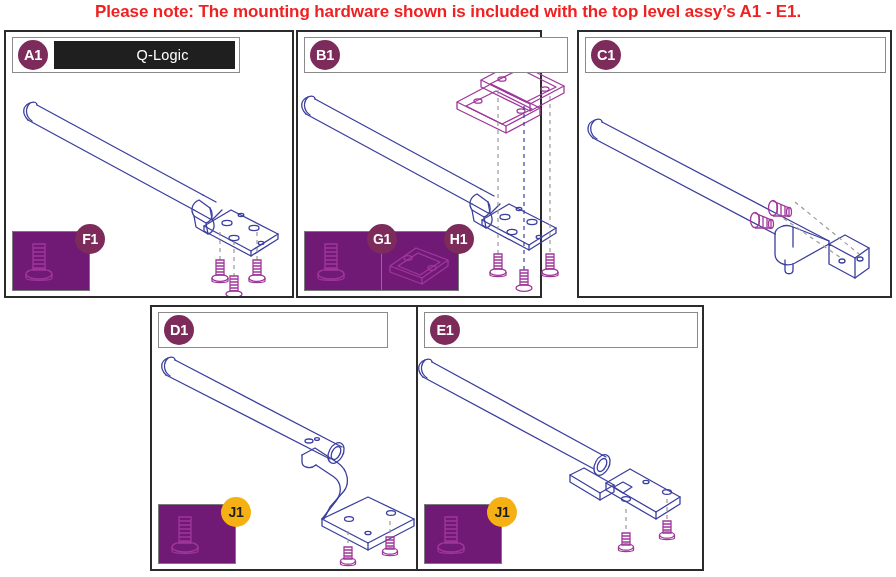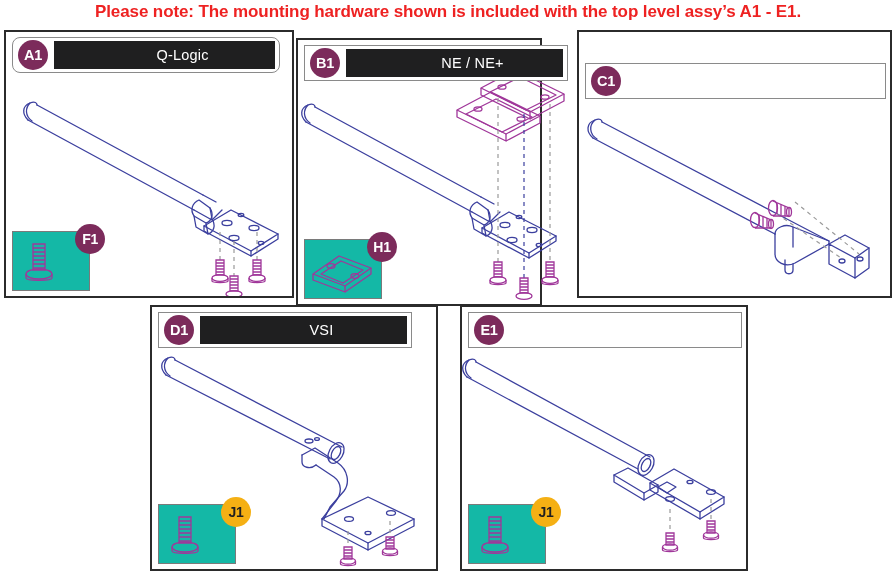--- a/index.html
+++ b/index.html
@@ -86,21 +86,21 @@
     bottom: 5px;
     display: flex;
     z-index: 4;
   }
   .hw-box {
     position: relative;
     box-sizing: border-box;
     width: 78px;
     height: 60px;
     border: 1.5px solid #7a7a7a;
-    background: #14b8a6;
+    background: #701a75;
     margin-right: -1.5px;
     text-decoration: underline;
   }
   .hw-badge {
     position: absolute;
     right: -16px;
     top: -8px;
     width: 30px;
     height: 30px;
     border-radius: 50%;
@@ -133,21 +133,21 @@
 
   svg { display: block; }
 </style>
 </head>
 <body>
 
 <div id="note">Please note: The mounting hardware shown is included with the top level assy’s A1 - E1.</div>
 
 <div class="panel" style="left:4px; top:30px; width:290px; height:268px;">
 
-  <div class="panel-header" style="width:268px;border-radius:8px;">
+  <div class="panel-header" style="width:228px;">
     <div class="badge">A1</div>
     <div class="title-bar">Q-Logic</div>
   </div>
 
   <div class="art">
     <svg width="288" height="264" viewBox="0 0 288 264">
       <g fill="none" stroke="#3b3f9e" stroke-width="1.3" stroke-linejoin="round" stroke-linecap="round">
 
         <path d="M22 88 L188 178"></path>
         <path d="M31 73 L197 163"></path>
@@ -207,25 +207,24 @@
             <path d="M14 12 L26 12 M14 16 L26 16 M14 20 L26 20 M14 24 L26 24 M14 28 L26 28 M14 32 L26 32"></path>
             <ellipse cx="20" cy="38" rx="13" ry="5"></ellipse>
             <path d="M7 38 L7 42 C7 45 33 45 33 42 L33 38"></path>
           </g>
         </svg>
       </div>
     </div>
   </div>
 </div>
 
-<div class="panel" style="left:296px; top:30px; width:246px; height:268px;margin-top:8px;">
+<div class="panel" style="left:296px; top:30px; width:246px; height:268px;">
 
   <div class="panel-header" style="width:264px;">
     <div class="badge">B1</div>
-    <div class="title-bar">NE / NE+</div>
   </div>
 
   <div class="art">
     <svg width="276" height="264" viewBox="0 0 276 264">
       <g fill="none" stroke="#3b3f9e" stroke-width="1.3" stroke-linejoin="round" stroke-linecap="round">
         <path d="M8 82 L174 172"></path>
         <path d="M17 67 L183 157"></path>
         <path d="M8 82 C2 76 2 68 10 65 C15 63 17 65 17 67"></path>
         <path d="M10 65 C5 70 5 78 12 83"></path>
         <path d="M174 172 L192 182 L202 172"></path>
@@ -281,40 +280,53 @@
         <path d="M248 222 L256 222 L256 237 L248 237 Z"></path>
         <path d="M248 225 L256 225 M248 228 L256 228 M248 231 L256 231 M248 234 L256 234"></path>
         <ellipse cx="252" cy="240" rx="8" ry="3.4"></ellipse>
         <path d="M244 240 L244 243 C244 245 260 245 260 243 L260 240"></path>
       </g>
     </svg>
   </div>
 
   <div class="hw-row">
     <div class="hw-box">
+      <div class="hw-badge">G1</div>
+      <div class="hw-art">
+        <svg width="52" height="52" viewBox="0 0 52 52">
+          <g fill="none" stroke="#a0379a" stroke-width="1.3">
+            <path d="M14 8 L26 8 L26 34 L14 34 Z"></path>
+            <path d="M14 12 L26 12 M14 16 L26 16 M14 20 L26 20 M14 24 L26 24 M14 28 L26 28 M14 32 L26 32"></path>
+            <ellipse cx="20" cy="38" rx="13" ry="5"></ellipse>
+            <path d="M7 38 L7 42 C7 45 33 45 33 42 L33 38"></path>
+          </g>
+        </svg>
+      </div>
+    </div>
+    <div class="hw-box">
       <div class="hw-badge">H1</div>
       <div class="hw-art" style="left:4px; top:12px;">
         <svg width="66" height="42" viewBox="0 0 66 42">
           <g fill="none" stroke="#a0379a" stroke-width="1.3" stroke-linejoin="round">
             <path d="M4 22 L30 4 L62 16 L36 34 Z"></path>
             <path d="M4 22 L4 28 L36 40 L36 34"></path>
             <path d="M36 40 L62 22 L62 16"></path>
             <path d="M12 22 L32 9 L54 18 L34 31 Z"></path>
             <ellipse cx="22" cy="14" rx="4" ry="2.3"></ellipse>
             <ellipse cx="46" cy="24" rx="4" ry="2.3"></ellipse>
           </g>
         </svg>
       </div>
     </div>
   </div>
 </div>
 
 <div class="panel" style="left:577px; top:30px; width:315px; height:268px;">
 
-  <div class="panel-header" style="width:301px;margin-top:26px;">
+  <div class="panel-header" style="width:301px;">
     <div class="badge">C1</div>
   </div>
 
   <div class="art">
     <svg width="313" height="264" viewBox="0 0 313 264">
       <g fill="none" stroke="#3b3f9e" stroke-width="1.3" stroke-linejoin="round" stroke-linecap="round">
 
         <path d="M14 106 L196 202"></path>
         <path d="M23 90 L206 186"></path>
         <path d="M14 106 C7 100 7 91 16 88 C21 86 23 88 23 90"></path>
@@ -350,23 +362,22 @@
         <path d="M198 171 L198 182 M202 172 L202 183 M206 174 L206 184"></path>
         <ellipse cx="210" cy="180" rx="2.5" ry="4.5"></ellipse>
       </g>
     </svg>
   </div>
 
 </div>
 
 <div class="panel" style="left:150px; top:305px; width:288px; height:266px;">
 
-  <div class="panel-header" style="width:254px;">
+  <div class="panel-header" style="width:230px;">
     <div class="badge">D1</div>
-    <div class="title-bar">VSI</div>
   </div>
 
   <div class="art">
     <svg width="286" height="262" viewBox="0 0 286 262">
       <g fill="none" stroke="#3b3f9e" stroke-width="1.3" stroke-linejoin="round" stroke-linecap="round">
 
         <path d="M14 68 L178 152"></path>
         <path d="M23 53 L190 140"></path>
         <path d="M14 68 C8 62 8 54 16 51 C21 49 23 51 23 53"></path>
         <path d="M16 51 C11 56 11 64 18 69"></path>
@@ -417,21 +428,21 @@
             <path d="M14 12 L26 12 M14 16 L26 16 M14 20 L26 20 M14 24 L26 24 M14 28 L26 28 M14 32 L26 32"></path>
             <ellipse cx="20" cy="38" rx="13" ry="5"></ellipse>
             <path d="M7 38 L7 42 C7 45 33 45 33 42 L33 38"></path>
           </g>
         </svg>
       </div>
     </div>
   </div>
 </div>
 
-<div class="panel" style="left:460px; top:305px; width:288px; height:266px;">
+<div class="panel" style="left:416px; top:305px; width:288px; height:266px;">
 
   <div class="panel-header" style="width:274px;">
     <div class="badge">E1</div>
   </div>
 
   <div class="art">
     <svg width="286" height="262" viewBox="0 0 286 262">
       <g fill="none" stroke="#3b3f9e" stroke-width="1.3" stroke-linejoin="round" stroke-linecap="round">
         <path d="M5 70 L176 162"></path>
         <path d="M14 55 L188 150"></path>

